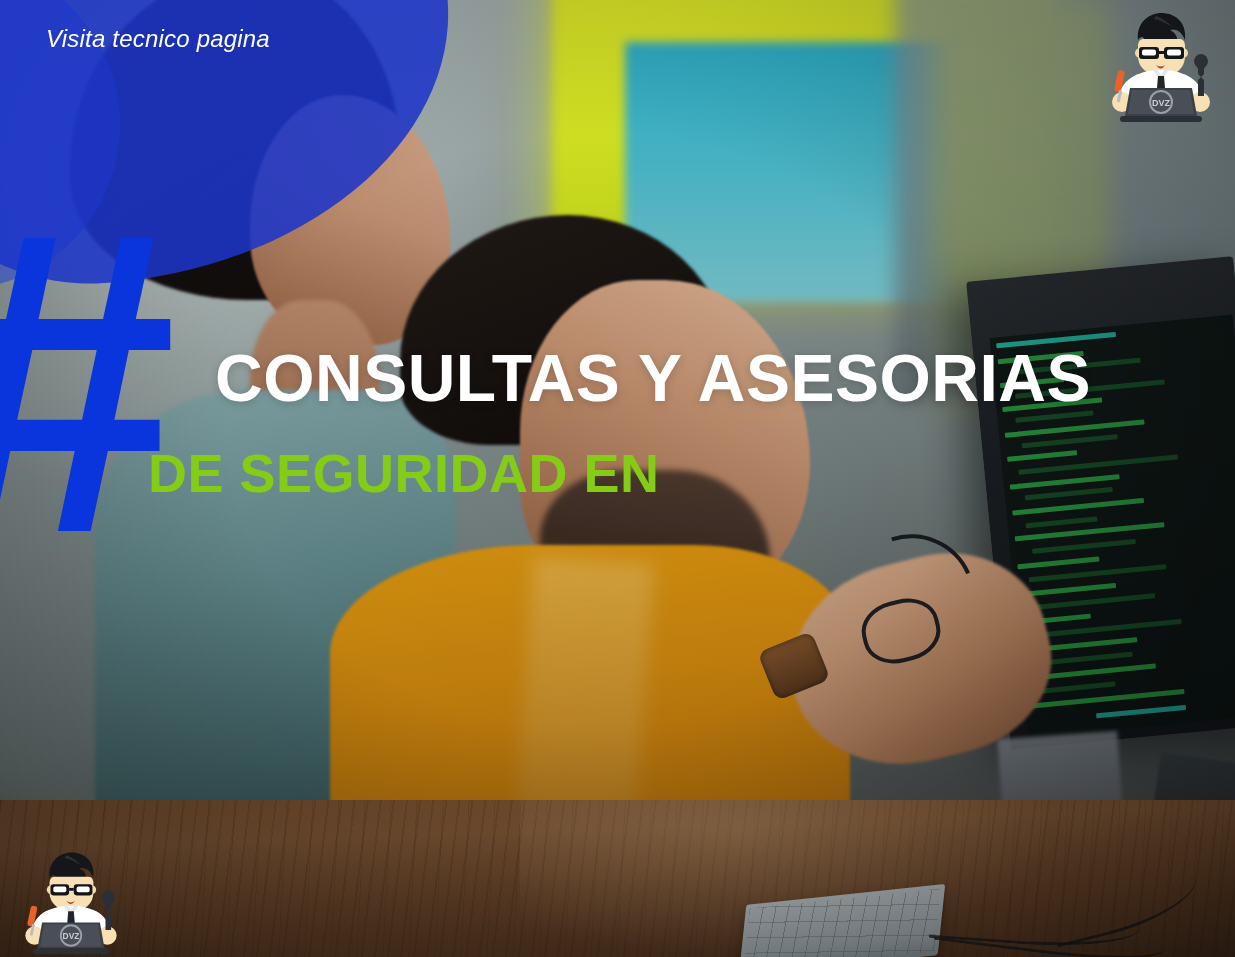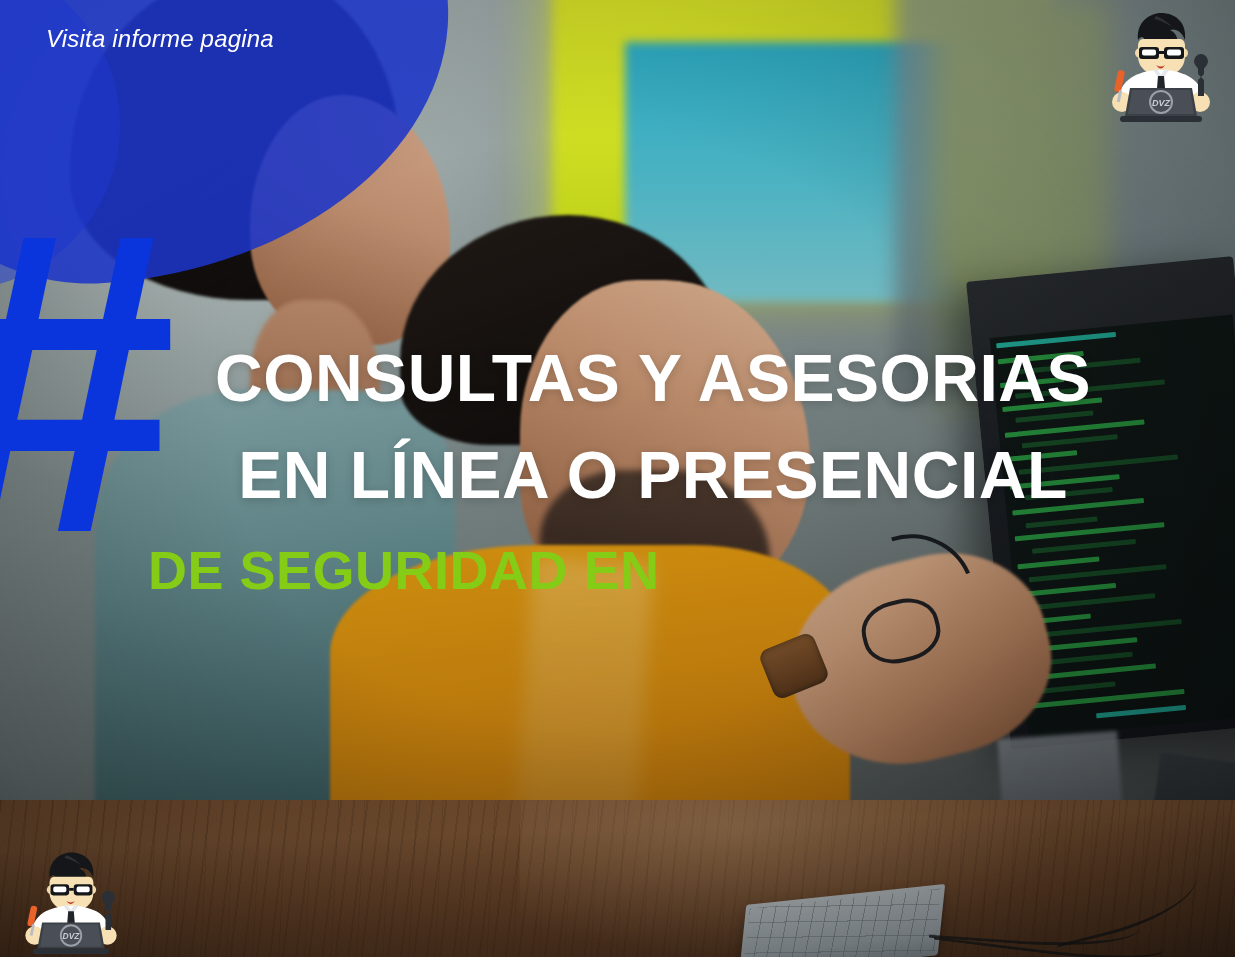--- a/index.html
+++ b/index.html
@@ -264,21 +264,21 @@
 
   .body-copy {
     position:absolute; left:148px; top:778px; width:800px;
     color:#ffffff; font-weight:700;
     font-size:20.5px; line-height:34px;
     letter-spacing:-.1px;
     text-shadow:0 1px 5px rgba(0,0,0,.45);
   }
 
   
-  .logo { position:absolute;font-style:italic; }
+  .logo { position:absolute; }
   .logo.tr { left:1098px; top:6px; width:126px; height:118px; }
   .logo.bl { left:8px;    top:846px; width:126px; height:110px; }
 </style>
 </head>
 <body>
 
 <div id="poster">
 
   <div class="photo">
     <div class="bg-room"></div>
@@ -351,26 +351,25 @@
     <div class="dim"></div>
     <div class="vignette"></div>
   </div>
 
   <div class="blob2"></div>
   <div class="blob"></div>
 
   <div class="hashtag">#</div>
 
   <div class="top-text">
-    <div class="l1">Visita informe pagina</div>
+    <div class="l1">Visita tecnico pagina</div>
   </div>
 
   <div class="headline">
     <div class="white-line">CONSULTAS Y ASESORIAS</div>
-    <div class="white-line">EN LÍNEA O PRESENCIAL</div>
     <div class="blue-line">DE SEGURIDAD EN</div>
   </div>
 
 
   <div class="logo tr">
     <svg viewBox="0 0 126 118" width="126" height="118">
 
       <path d="M40 34 C38 16 52 7 63 7 C76 7 89 15 87 34 C84 26 78 22 72 24 C78 27 80 32 79 36 L47 36 C46 31 44 29 40 34 Z" fill="#14161a"></path>
       <path d="M58 10 C64 12 70 16 74 21 C68 17 62 14 56 13 Z" fill="#2c3036"></path>
 

